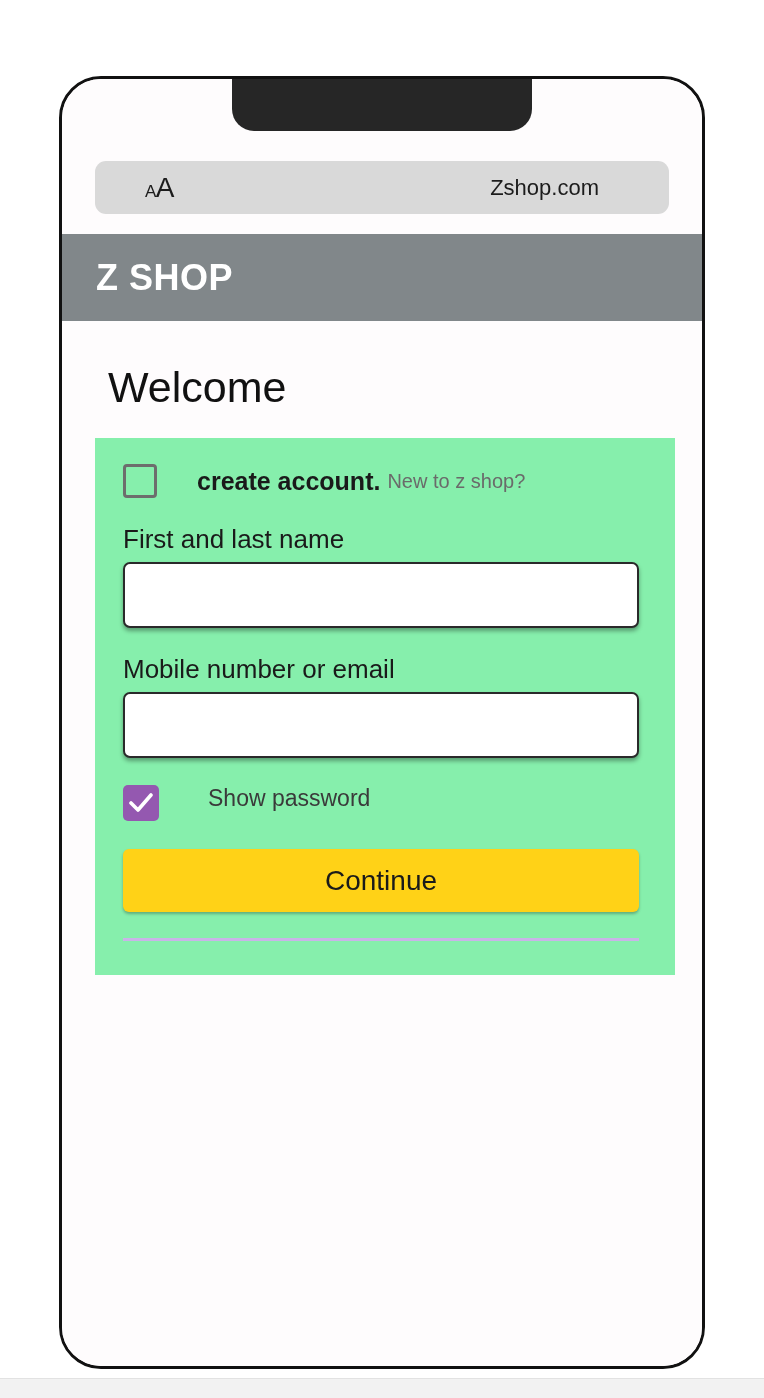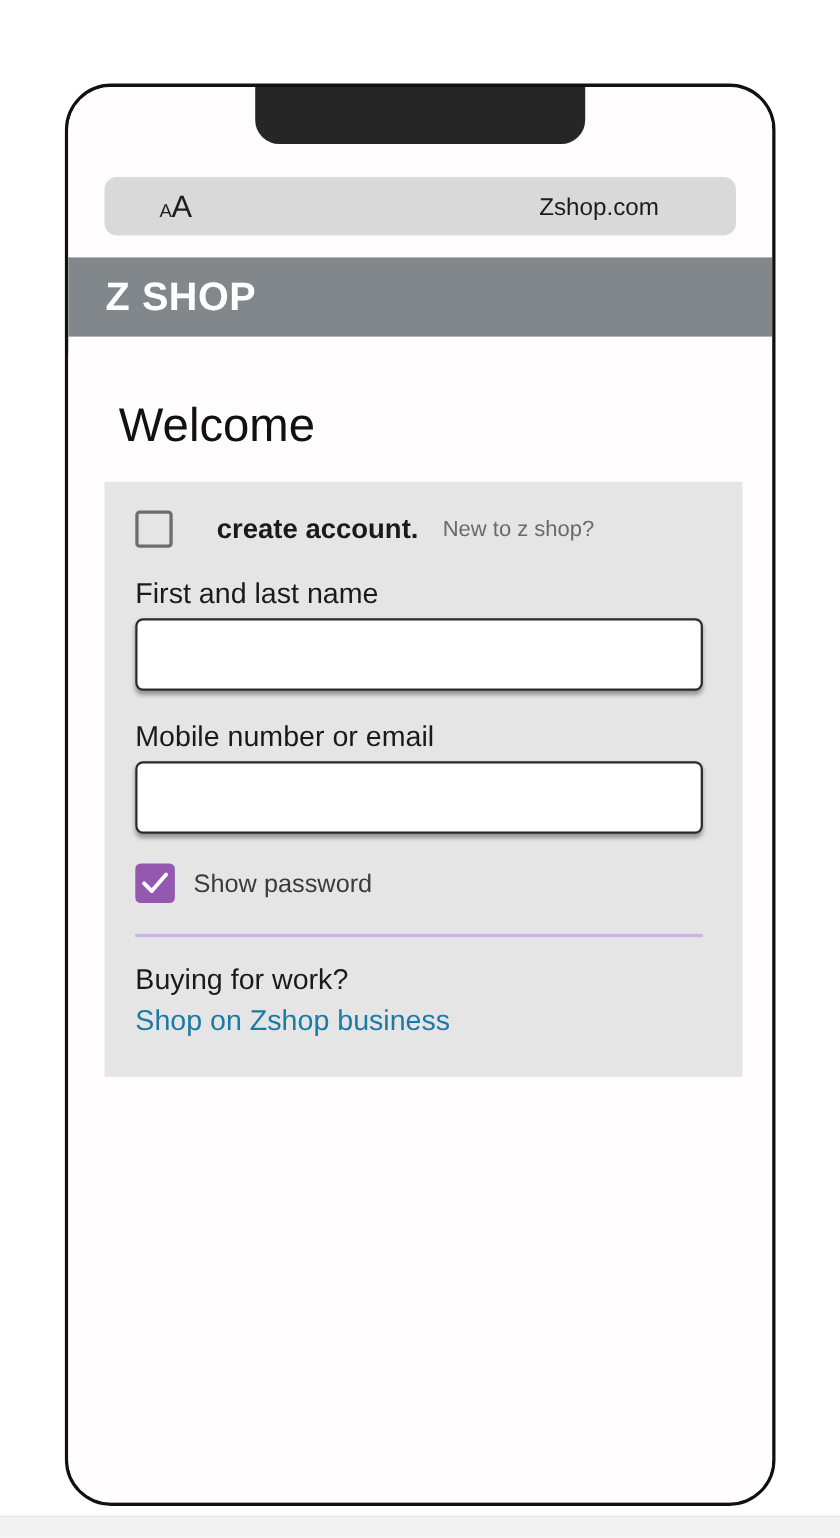--- a/index.html
+++ b/index.html
@@ -97,21 +97,21 @@
     color: #1c1c1c;
     margin-right: 70px;
   }
 
   
   .site-header {
     position: absolute;
     left: 0;
     right: 0;
     top: 155px;
-    height: 72px;
+    height: 87px;
     background: #81878a;
     display: flex;
     align-items: center;
   }
   .brand-logo {
     margin-left: 34px;
     color: #ffffff;
     font-size: 36px;
     font-weight: bold;
     letter-spacing: 0.5px;
@@ -132,21 +132,21 @@
     padding: 32px 0 0 34px;
     font-size: 43px;
     font-weight: normal;
     color: #111111;
     line-height: 1.05;
   }
 
   
   .form-card {
     margin: 28px 27px 0 33px;
-    background: #e5e5e5;
+    background: #86efac;
     padding: 26px 36px 34px 28px;
     box-sizing: border-box;
   }
 
   .create-account-row {
     display: flex;
     align-items: center;
     gap: 0;
     margin-bottom: 16px;
   }
@@ -160,21 +160,21 @@
     flex: none;
   }
   .create-account-text {
     margin-left: 40px;
     font-size: 25px;
     font-weight: bold;
     color: #1a1a1a;
     white-space: nowrap;
   }
   .new-to-shop {
-    margin-left: 22px;
+    margin-left: 7px;
     font-size: 20px;
     font-weight: normal;
     color: #6a6a6a;
     white-space: nowrap;
   }
 
   .field-group {
     margin-bottom: 6px;
   }
   .field-label {
@@ -194,22 +194,22 @@
     box-sizing: border-box;
     font-family: "Liberation Sans", sans-serif;
     font-size: 24px;
     color: #111111;
     padding: 0 12px;
     outline: none;
   }
 
   .show-password-row {
     display: flex;
-    align-items: center;
     margin: 27px 0 28px 0;
+    gap: 32px;
   }
   .checkbox-checked {
     width: 36px;
     height: 36px;
     background: #9458b0;
     border-radius: 5px;
     flex: none;
     position: relative;
   }
   .checkbox-checked svg {
@@ -320,24 +320,21 @@
 
       <div class="show-password-row">
         <span class="checkbox-checked">
           <svg width="24" height="22" viewBox="0 0 24 22">
             <path d="M2 11 L9 18 L22 3" stroke="#ffffff" stroke-width="3.6" fill="none" stroke-linecap="round" stroke-linejoin="round"></path>
           </svg>
         </span>
         <span class="show-password-label">Show password</span>
       </div>
 
+      <button class="continue-button">Continue</button>
 
 
       <hr class="divider">
 
-      <div class="business-block">
-        <div>Buying for work?</div>
-        <a class="business-link">Shop on Zshop business</a>
-      </div>
 
     </div>
   </div>
 </div>
 
 </body></html>

